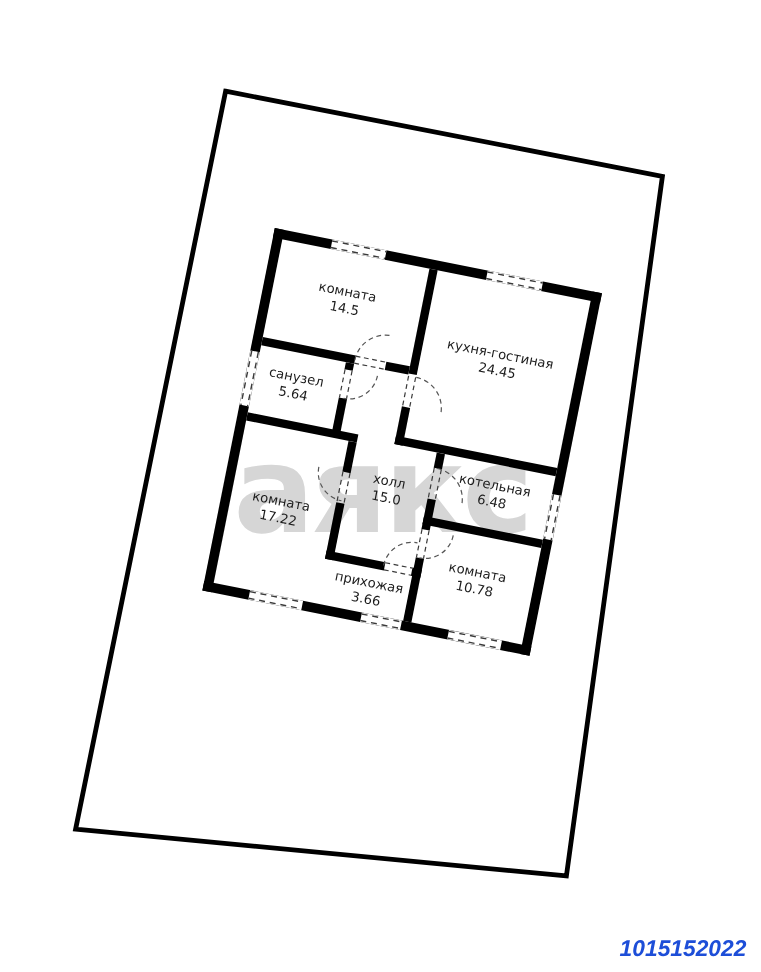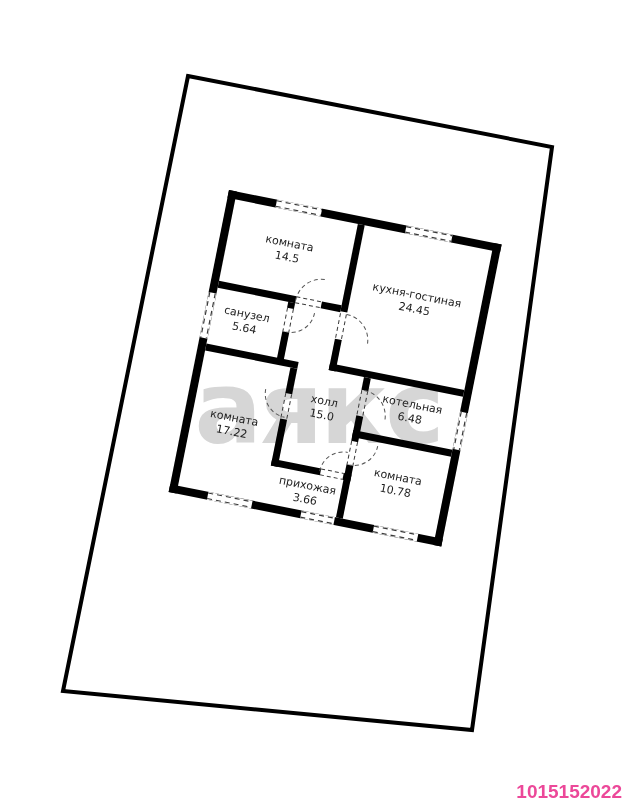--- a/index.html
+++ b/index.html
@@ -136,14 +136,14 @@
 
       <text x="222" y="252" class="room-name">комната</text>
       <text x="222" y="266" class="room-area">10.78</text>
 
       <text x="135" y="278" class="room-name">прихожая</text>
       <text x="135" y="292" class="room-area">3.66</text>
     </g>
   </g>
 </svg>
 
-<div id="listing-id" style="color: #ec4899;">1015152022</div>
+<div id="listing-id" style="color: #1d4ed8; font-style: italic;">1015152022</div>
 </div>
 
 </body></html>

